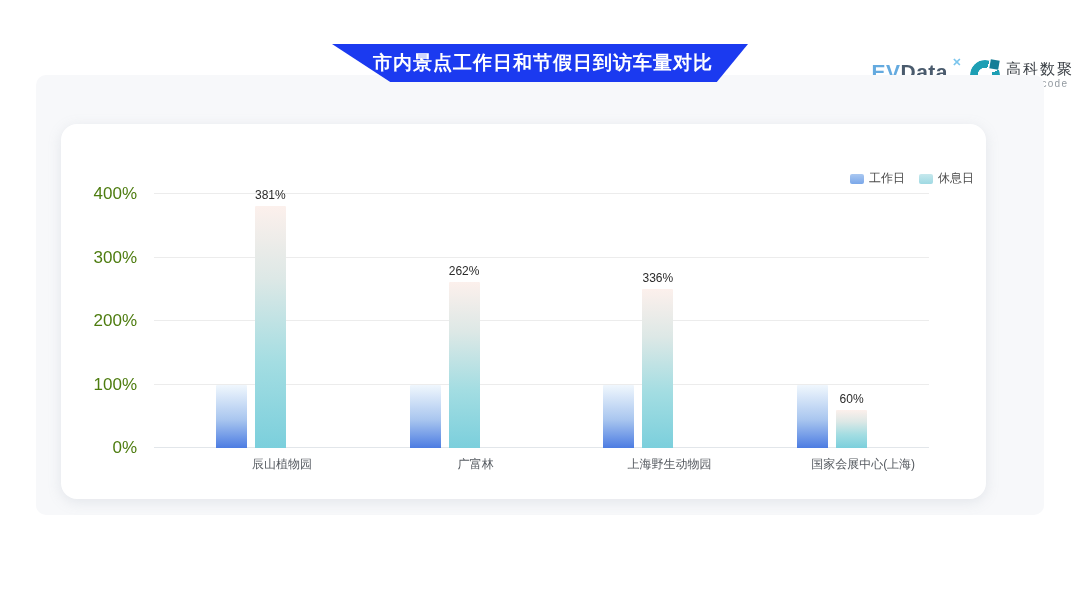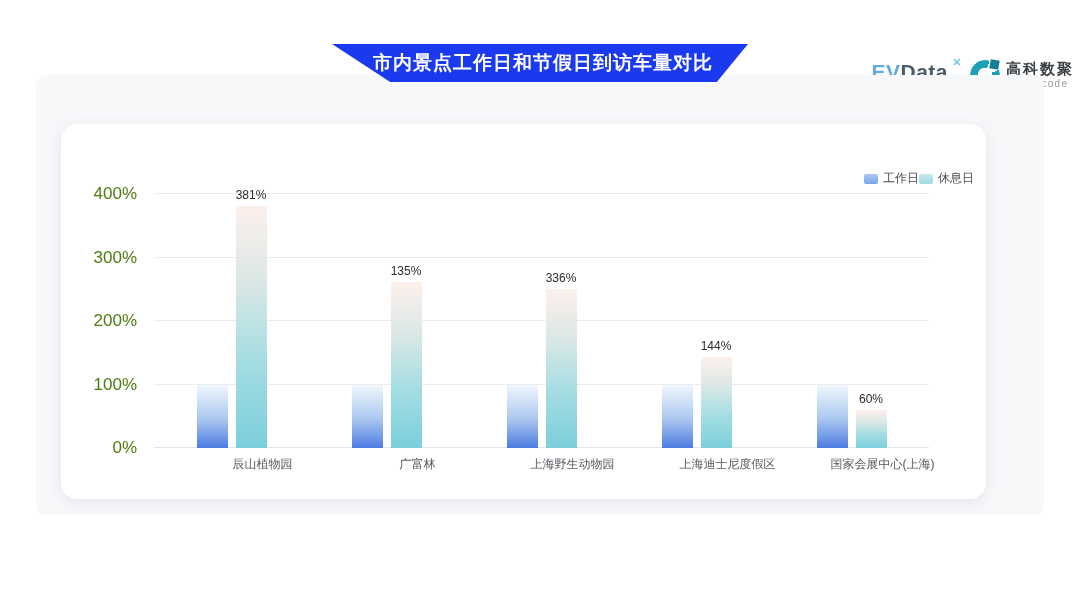--- a/index.html
+++ b/index.html
@@ -17,36 +17,36 @@
   .evdata-sub .sub-l{color:#9aa7b3;}
   .evdata-sub .sub-r{color:#67b2e3;}
   .gausscode-logo{display:flex;align-items:center;gap:6px;}
   .g-icon{position:relative;width:30px;height:30px;flex:0 0 auto;}
   .g-ring{position:absolute;inset:0;border-radius:50%;
     background:conic-gradient(from 18deg, transparent 0 52deg, var(--gausscode-teal) 52deg 360deg);
     -webkit-mask:radial-gradient(circle closest-side, transparent 0 7px, #000 7.5px);
             mask:radial-gradient(circle closest-side, transparent 0 7px, #000 7.5px);}
   .g-square{position:absolute;top:0;right:1px;width:9px;height:9px;background:#157e97;transform:rotate(10deg);}
   .g-text{display:flex;flex-direction:column;line-height:1.1;}
-  .g-cn{font-size:15px;font-weight:700;color:#3b4046;letter-spacing:2px;}
+  .g-cn{font-size:15px;font-weight:400;color:#3b4046;letter-spacing:2px;}
   .g-en{font-size:10px;color:#939aa1;letter-spacing:1.3px;margin-top:1px;}
 
   
   .banner{position:relative;z-index:2;width:416px;height:38px;margin:44px auto -7px auto;
     background:var(--banner);clip-path:polygon(0 0,100% 0,92.5% 100%,14% 100%);
     display:flex;align-items:center;justify-content:center;}
   .banner span{color:#ffffff;font-size:19px;font-weight:700;letter-spacing:1px;padding-left:6px;}
 
   
   .panel{position:relative;z-index:1;width:1008px;height:440px;margin:0 auto;background:#f7f8fa;border-radius:10px;}
   .card{position:absolute;left:25px;top:49px;width:925px;height:375px;background:#ffffff;border-radius:16px;
     box-shadow:0 3px 14px rgba(140,150,165,0.18);}
 
   
-  .legend{position:absolute;top:46px;right:12px;display:flex;align-items:center;}
+  .legend{position:absolute;top:46px;right:12px;display:flex;align-items:center;gap:14px;}
   .legend-item{display:flex;align-items:center;gap:5px;cursor:pointer;}
   .legend-swatch{width:14px;height:10px;border-radius:2px;}
   .legend-swatch.s0{background:linear-gradient(180deg,#aac8f1 0%,var(--legend-workday) 100%);}
   .legend-swatch.s1{background:linear-gradient(180deg,#c6e8ed 0%,var(--legend-restday) 100%);}
   .legend-label{font-size:12px;color:#4a4a4a;}
 
   
   .y-axis{position:absolute;left:0;top:70px;width:84px;height:254px;}
   .ytick{position:absolute;right:8px;transform:translateY(50%);font-size:17px;color:#4d7c0f;}
   .plot{position:absolute;left:93px;top:70px;width:775px;height:254px;display:flex;justify-content:space-around;}
@@ -119,37 +119,30 @@
           <div class="group">
             <div class="bar bar-workday" style="height: 25%;"></div>
             <div class="bar bar-restday" style="height: 95.25%;">
               <span class="value-label">381%</span>
             </div>
             <span class="cat-label">辰山植物园</span>
           </div>
           <div class="group">
             <div class="bar bar-workday" style="height: 25%;"></div>
             <div class="bar bar-restday" style="height: 65.5%;">
-              <span class="value-label">135%</span>
+              <span class="value-label">262%</span>
             </div>
             <span class="cat-label">广富林</span>
           </div>
           <div class="group">
             <div class="bar bar-workday" style="height: 25%;"></div>
             <div class="bar bar-restday" style="height: 62.75%;">
               <span class="value-label">336%</span>
             </div>
             <span class="cat-label">上海野生动物园</span>
-          </div>
-          <div class="group">
-            <div class="bar bar-workday" style="height: 25%;"></div>
-            <div class="bar bar-restday" style="height: 36%;">
-              <span class="value-label">144%</span>
-            </div>
-            <span class="cat-label">上海迪士尼度假区</span>
           </div>
           <div class="group">
             <div class="bar bar-workday" style="height: 25%;"></div>
             <div class="bar bar-restday" style="height: 15%;">
               <span class="value-label">60%</span>
             </div>
             <span class="cat-label">国家会展中心(上海)</span>
           </div>
         </div>
     </div>

